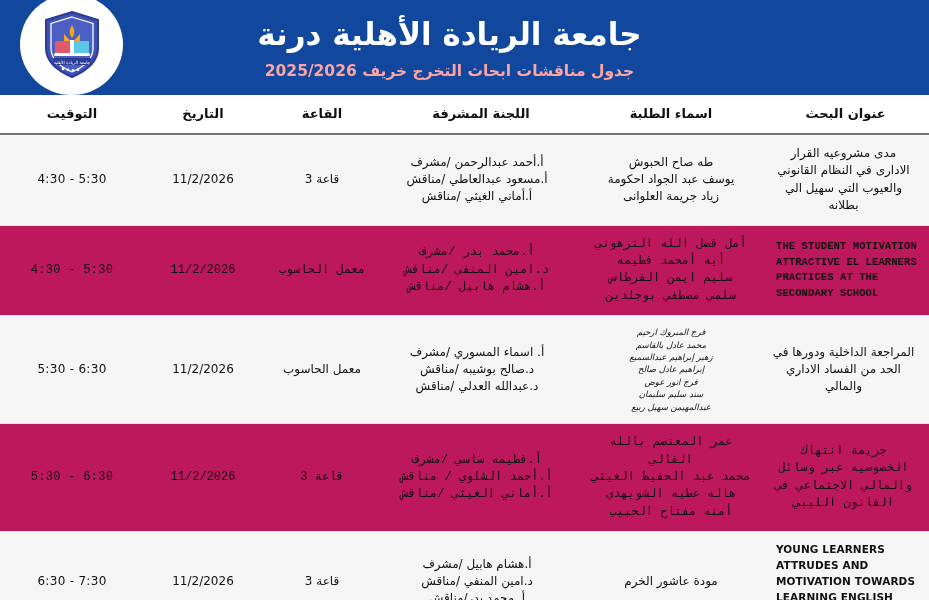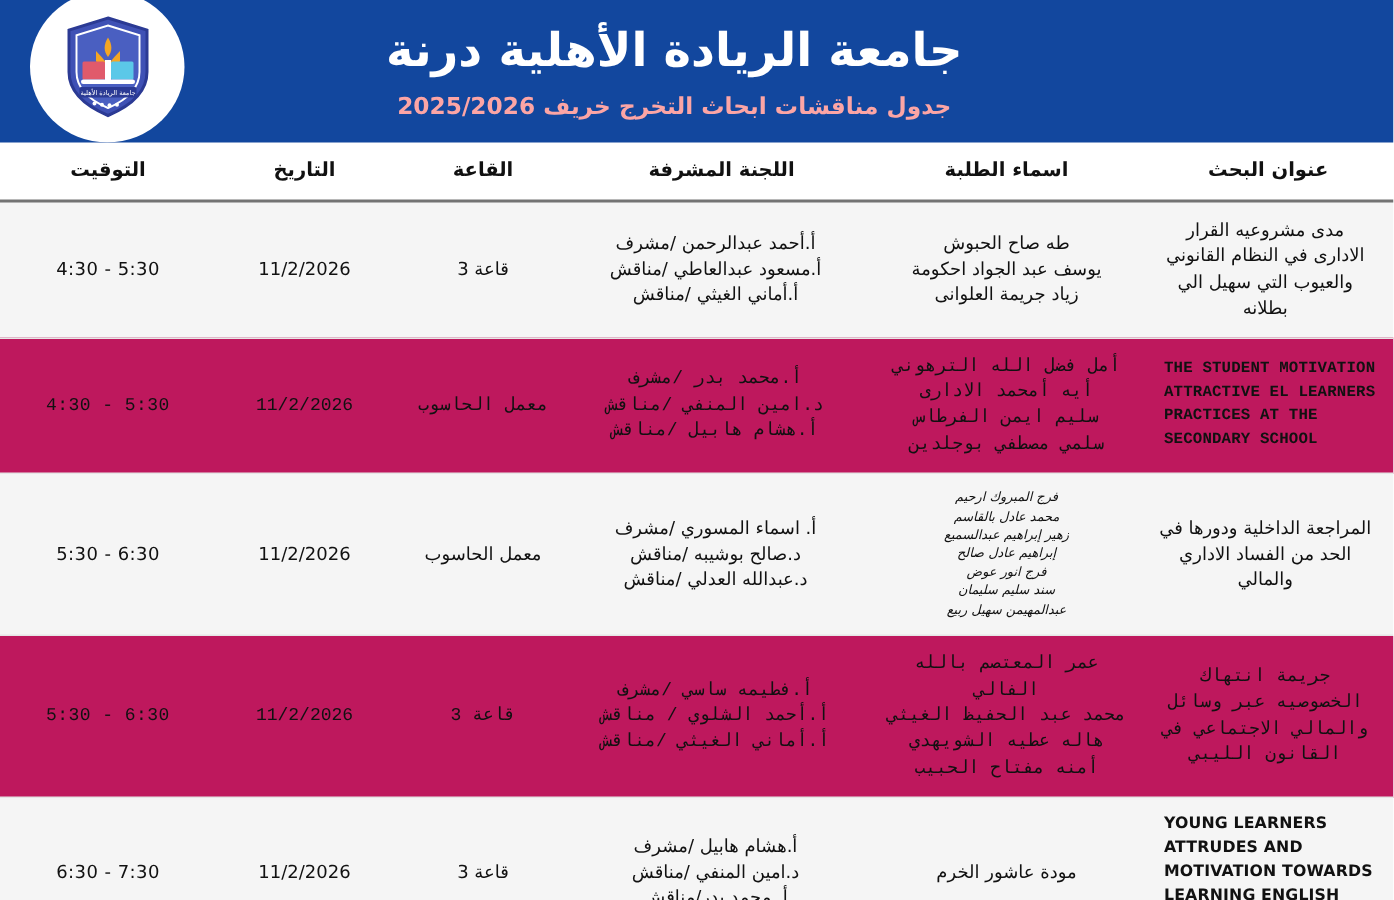--- a/index.html
+++ b/index.html
@@ -225,21 +225,21 @@
               <span class="line">أ.أماني الغيثي /مناقش</span>
             </td>
             <td class="cell-room">قاعة 3</td>
             <td class="cell-date">11/2/2026</td>
             <td class="cell-time">4:30  -  5:30</td>
           </tr>
           <tr class="plain">
             <td class="cell-title latin">THE STUDENT MOTIVATION ATTRACTIVE EL LEARNERS PRACTICES AT THE SECONDARY SCHOOL</td>
             <td class="cell-students">
               <span class="line">أمل فضل الله الترهوني</span>
-              <span class="line">أيه أمحمد الادارى</span>
+              <span class="line">أيه أمحمد فطيمه</span>
               <span class="line">سليم ايمن الفرطاس</span>
               <span class="line">سلمي مصطفي بوجلدين</span>
             </td>
             <td class="cell-committee">
               <span class="line">أ.محمد بدر /مشرف</span>
               <span class="line">د.امين المنفي /مناقش</span>
               <span class="line">أ.هشام هابيل /مناقش</span>
             </td>
             <td class="cell-room">معمل الحاسوب</td>
             <td class="cell-date">11/2/2026</td>

